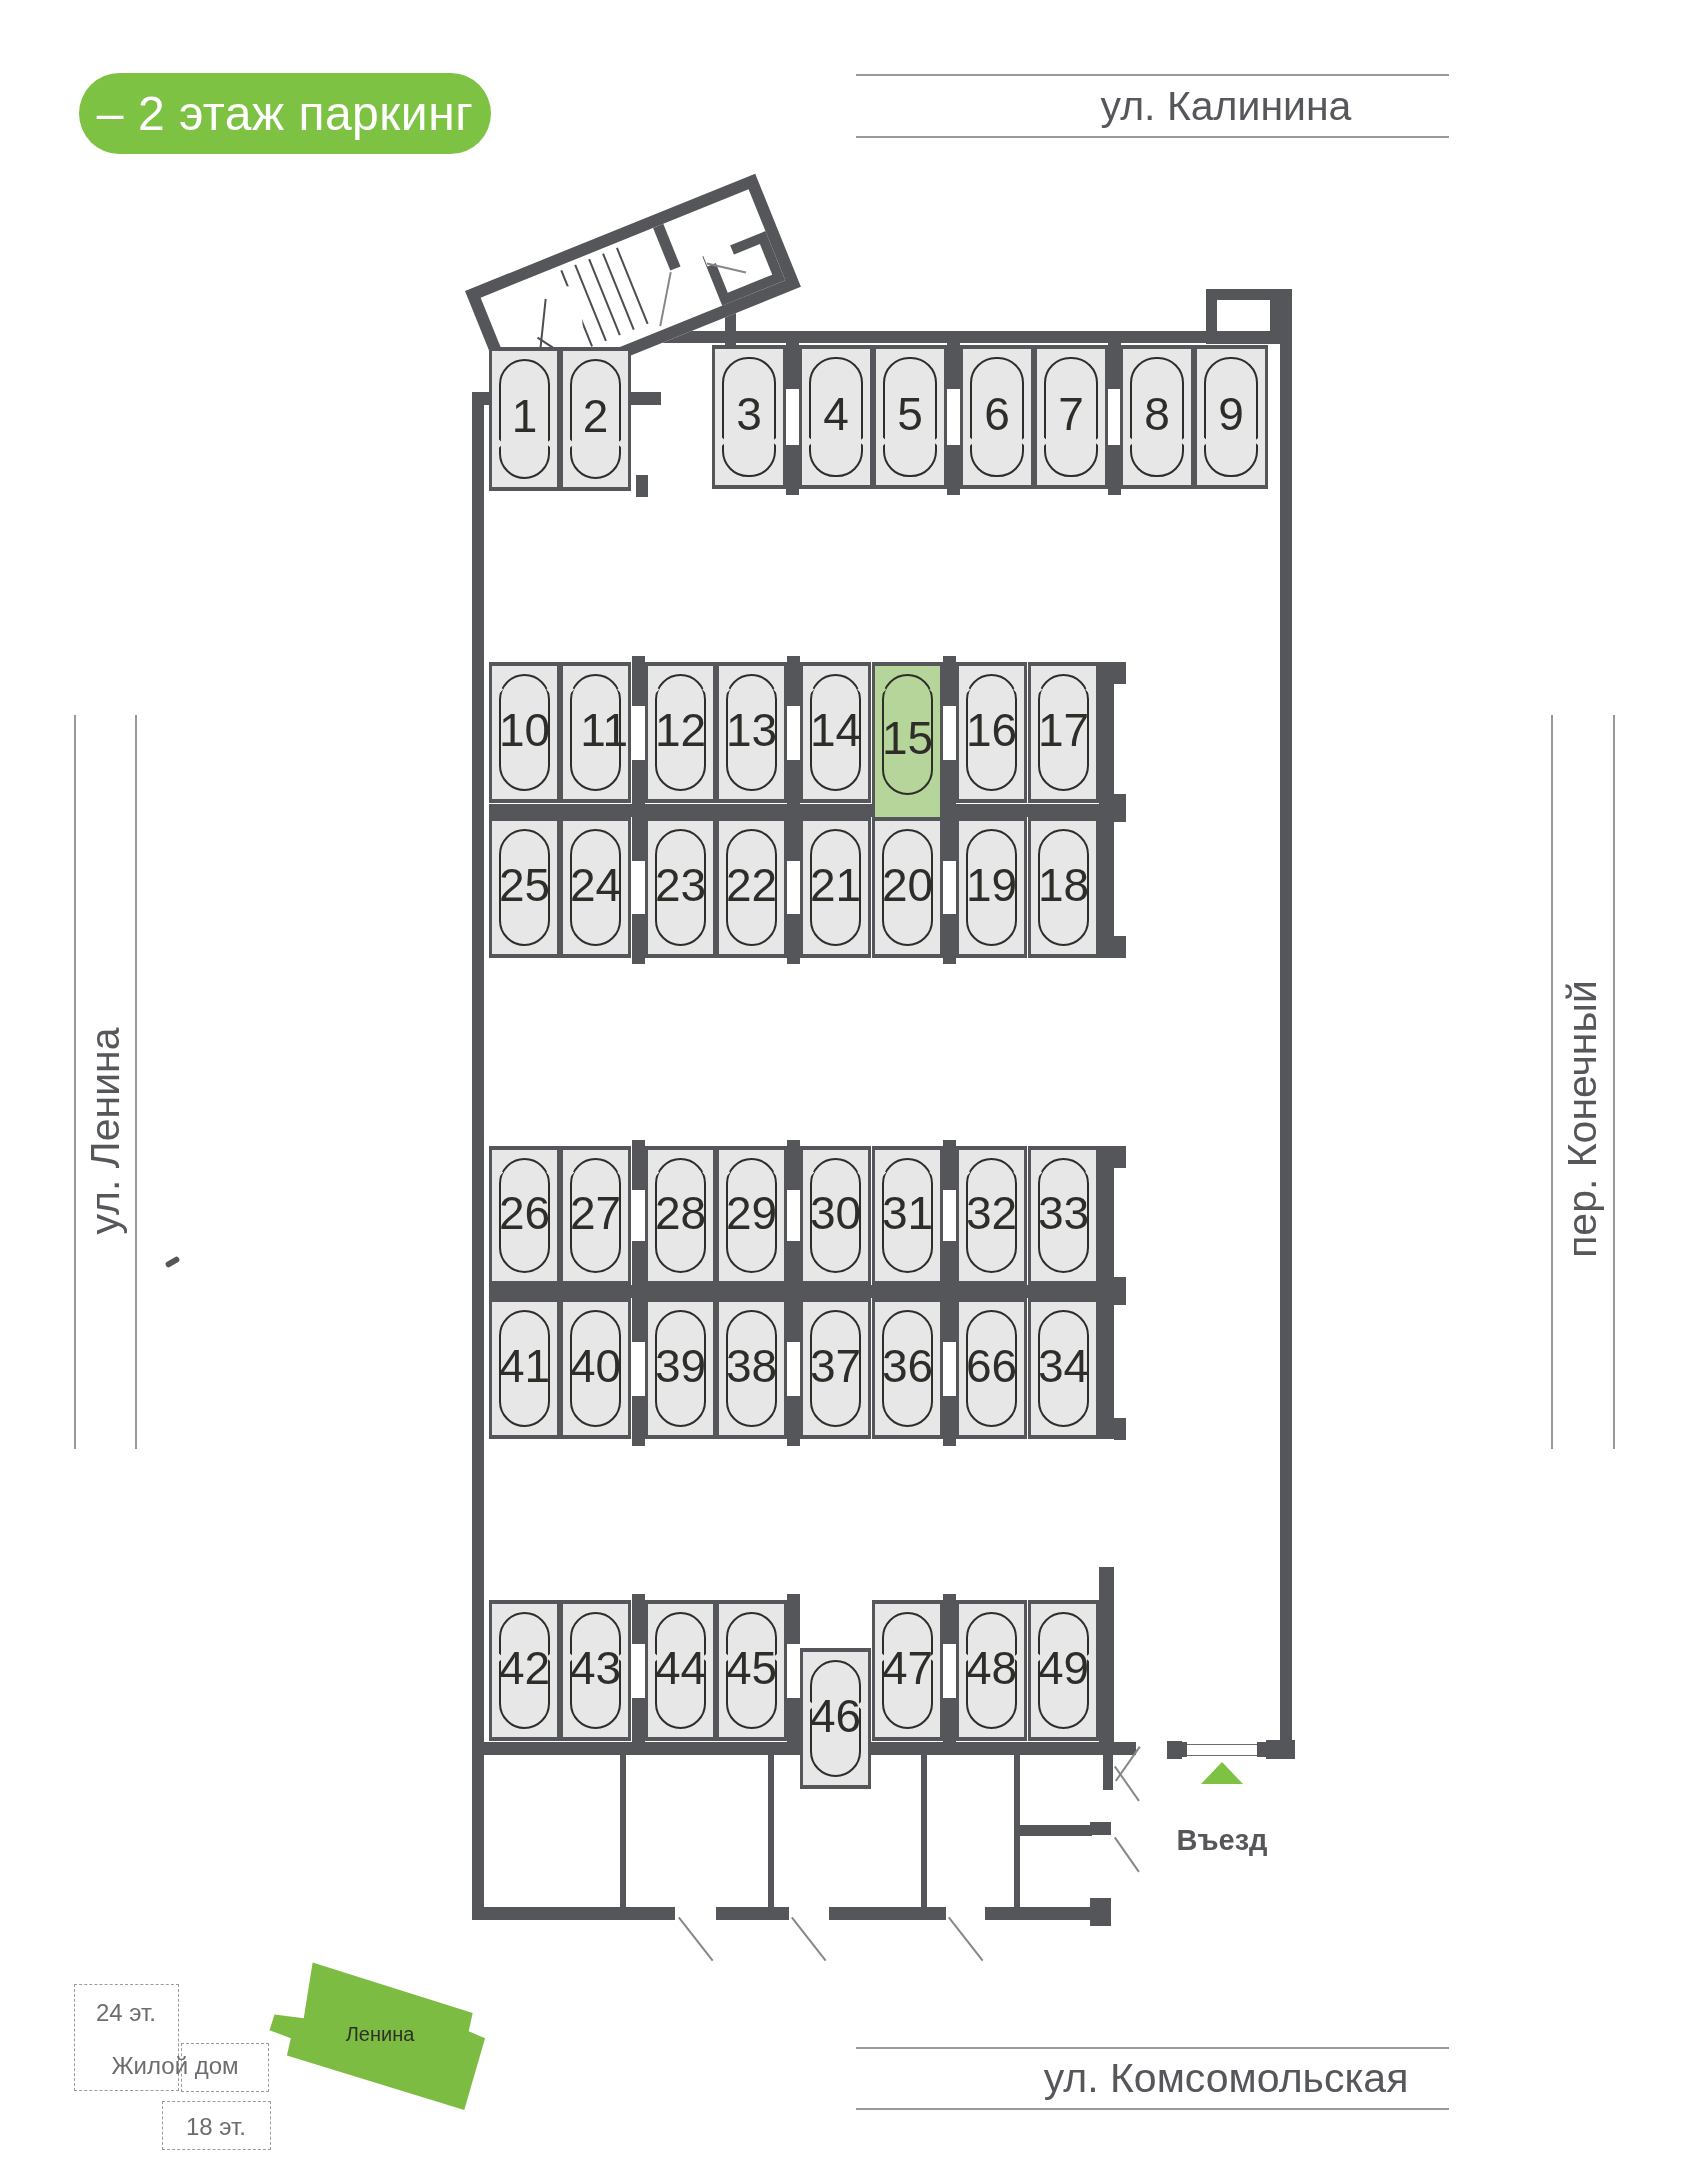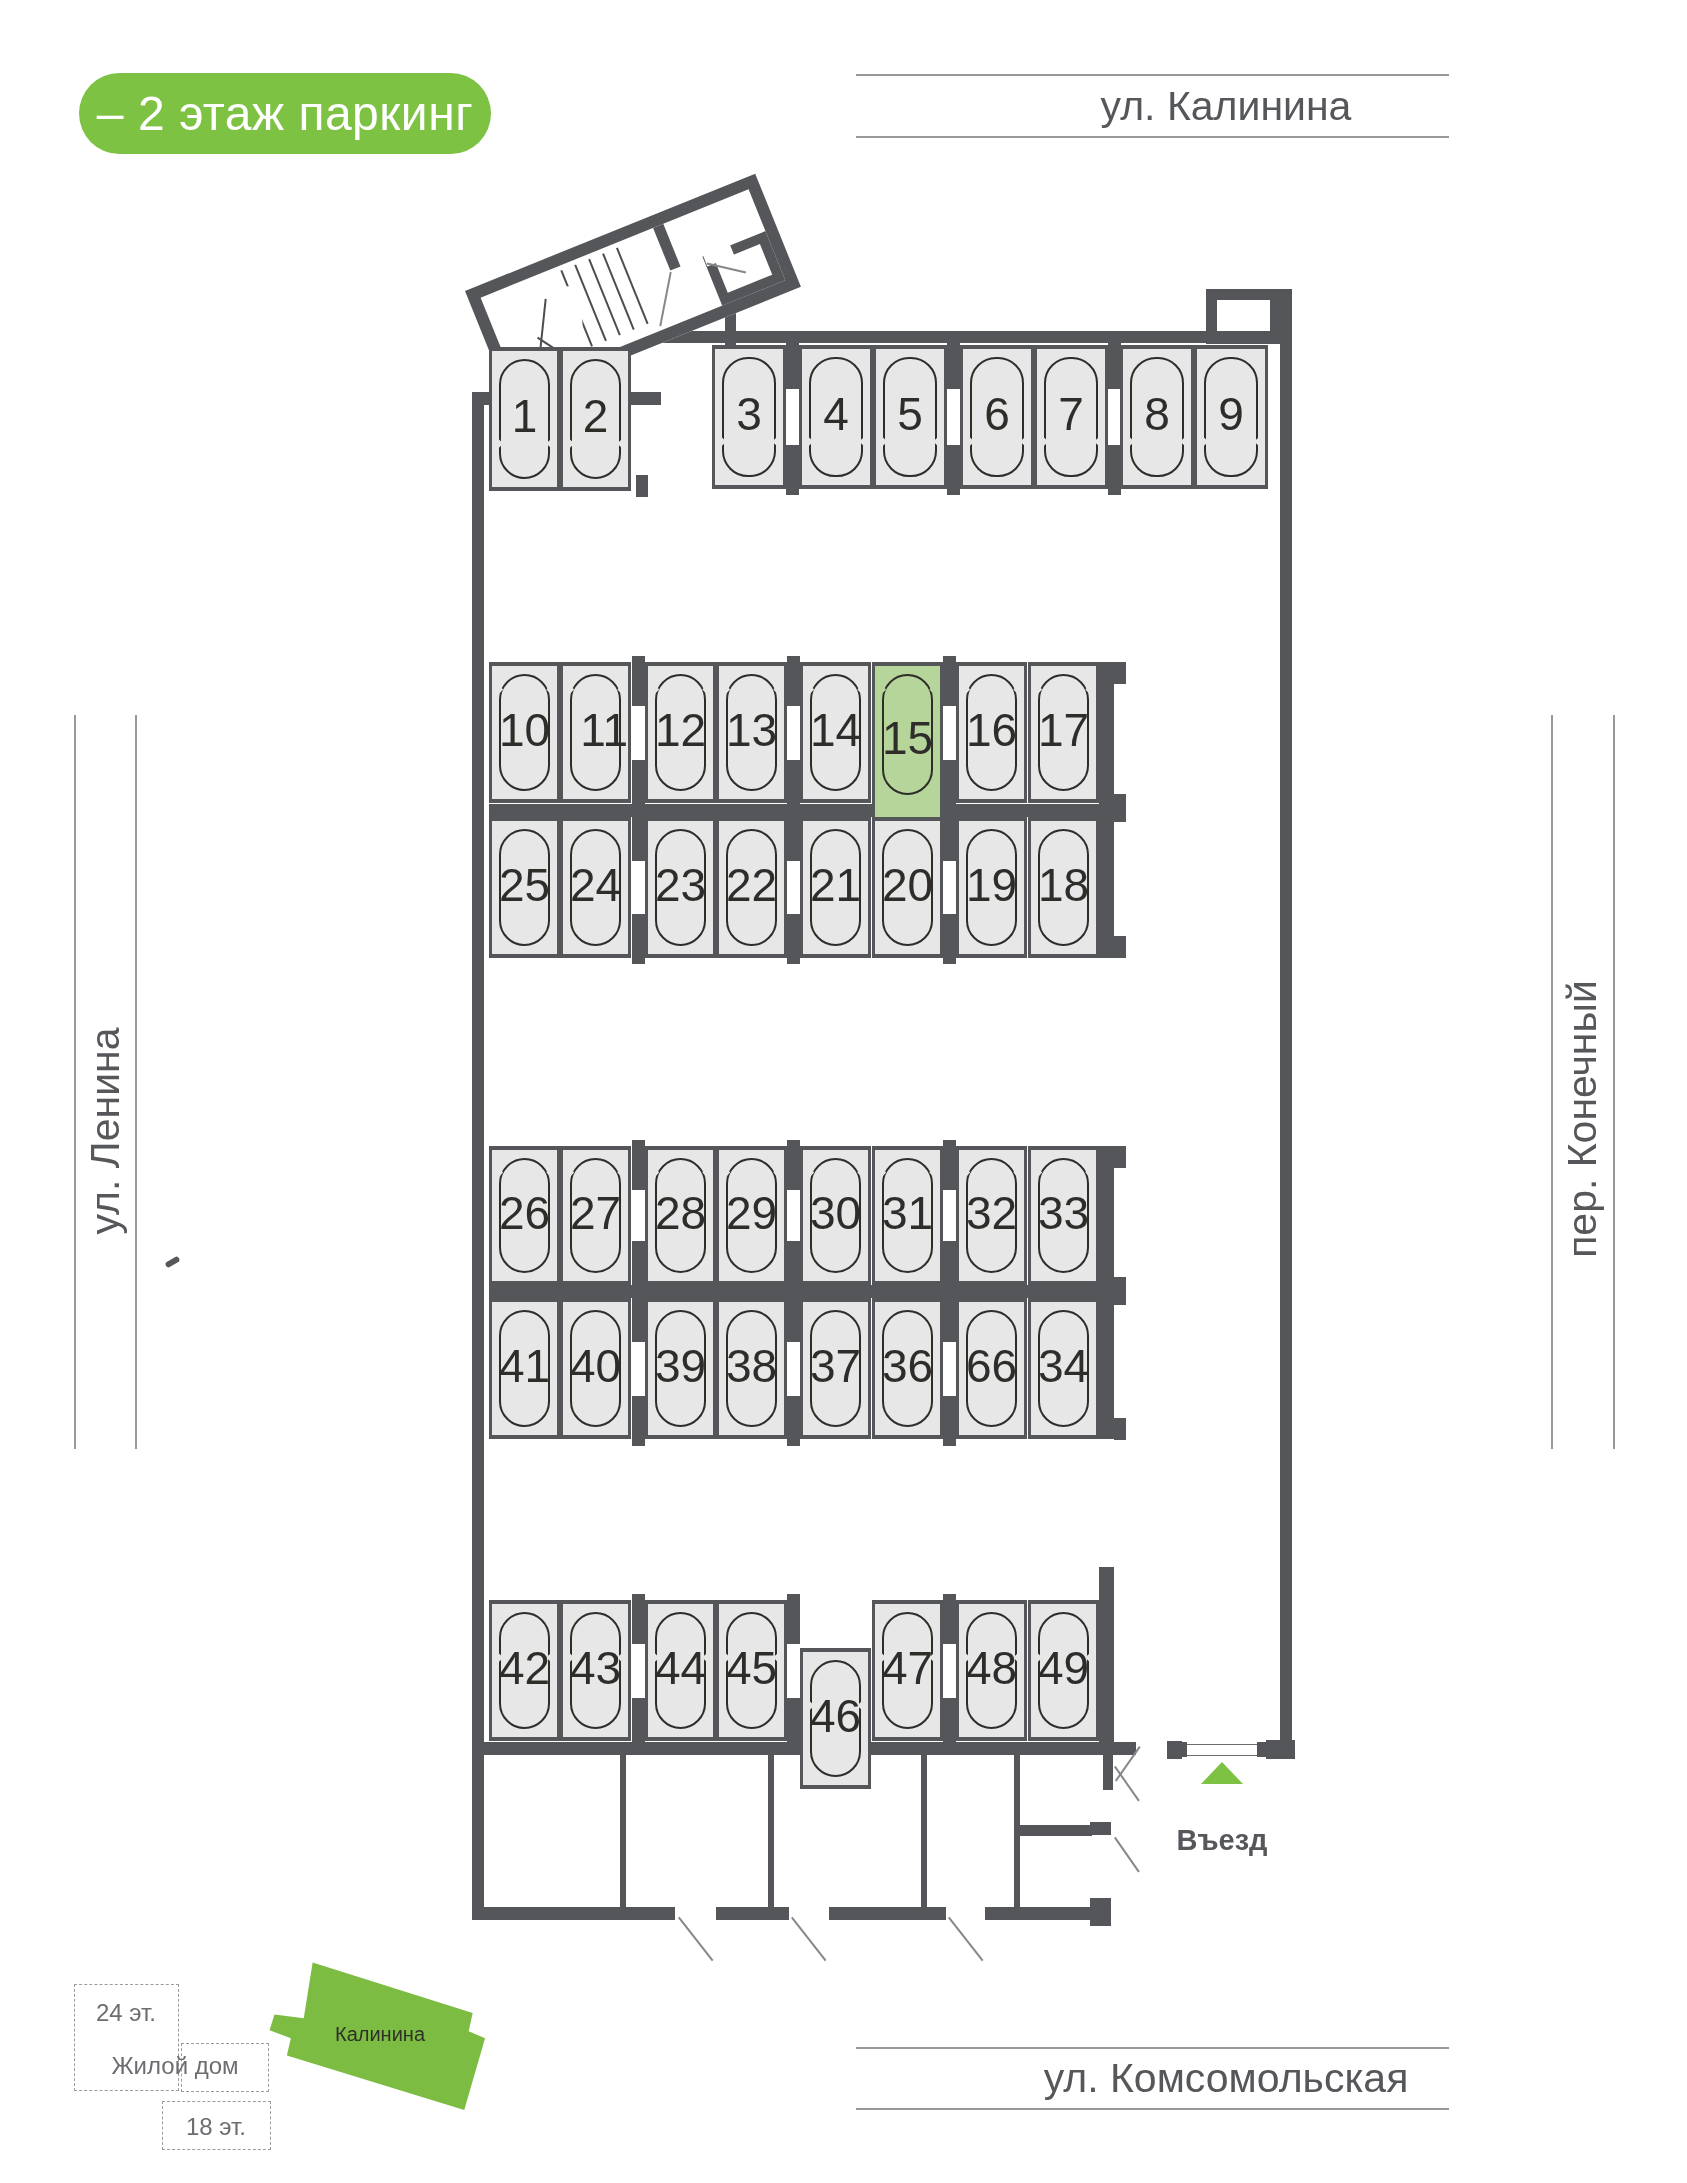--- a/index.html
+++ b/index.html
@@ -478,16 +478,16 @@
 
   <div class="dash" style="left:74px;top:1984px;width:105px;height:107px;"></div>
   <div class="dash" style="left:181px;top:2043px;width:88px;height:49px;"></div>
   <div class="dash" style="left:162px;top:2101px;width:109px;height:49px;"></div>
   <div class="legend-label" style="left:126px;top:2013px;">24 эт.</div>
   <div class="legend-label" style="left:175px;top:2066px;">Жилой дом</div>
   <div class="legend-label" style="left:216px;top:2127px;">18 эт.</div>
   <svg style="position:absolute;left:258px;top:1950px;" width="248" height="218" viewBox="0 0 500 440">
     <polygon id="mm-poly" points="110,25 433,127 425,164 458,178 416,323 58,213 66,178 23,162 33,130 92,138" fill="#7CBC43"></polygon>
   </svg>
-  <div id="minimap-parking-label" style="left:380px;top:2034px;">Калинина</div>
+  <div id="minimap-parking-label" style="left:380px;top:2034px;">Ленина</div>
 
 </div>
 
 
 </body></html>

